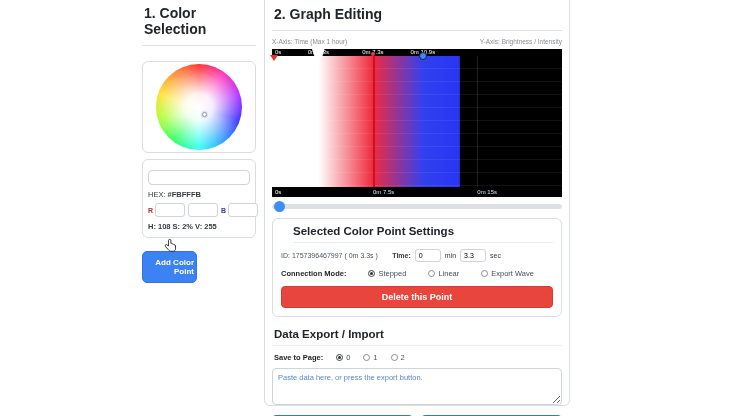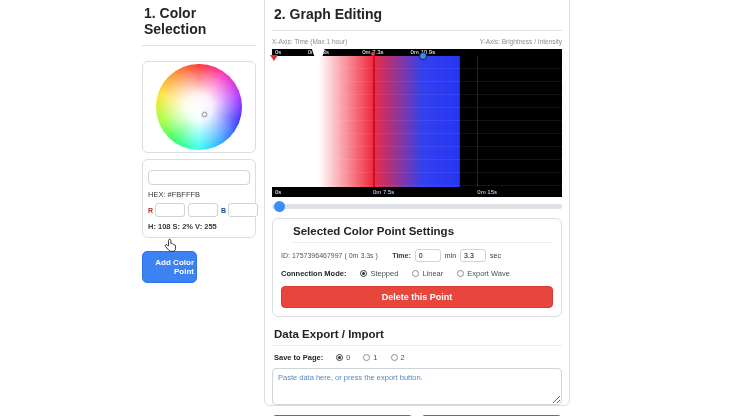--- a/index.html
+++ b/index.html
@@ -15,21 +15,21 @@
   .wheel-card { margin-top:15px; height:92px; display:flex; align-items:center; justify-content:center; }
   .color-wheel { position:relative; width:86px; height:86px; border-radius:50%;
      background:
        radial-gradient(circle at 50% 50%, #ffffff 0%, rgba(255,255,255,0.92) 22%, rgba(255,255,255,0) 72%),
        conic-gradient(from 0deg, #ff2d2d, #ff2db8, #b32dff, #3a2dff, #2d9bff, #2dfff4, #2dff62, #a6ff2d, #ffe22d, #ff8c2d, #ff2d2d); }
   .wheel-dot { position:absolute; left:54%; top:56%; width:5px; height:5px; border-radius:50%;
      background:#fff; border:1px solid #9aa0a6; box-shadow:0 0 2px rgba(0,0,0,.4); }
   .inputs-card { margin-top:6px; padding:6px 5px 6px 5px; }
   .hex-entry { width:100%; height:15px; border:1px solid #ced4da; border-radius:4px; font-size:8px; padding:0 3px; }
   .hex-line { margin-top:5px; font-size:7.5px; color:#343a40; }
-  .hex-line b { font-weight:400; }
+  .hex-line b { font-weight:700; }
   .rgb-row { display:flex; margin-top:4px; gap:3px; align-items:center; }
   .rgb-group { display:flex; align-items:center; gap:2px; }
   .rgb-label { font-size:7px; font-weight:700; }
   .r-label { color:#a33; } .g-label { color:#274; } .b-label { color:#249; }
   .rgb-input { width:22px; height:14px; border:1px solid #ced4da; border-radius:3px; font-size:7.5px; padding:0 14px; }
   .hsv-line { margin-top:5px; font-size:7.5px; font-weight:700; color:#343a40; }
   .left-buttons { margin-top:13px; display:flex; gap:8px; align-items:center; }
   .btn-blue { background:#3d82f2; border:1px solid #2f74e8; color:#fff; font-weight:700;
               border-radius:5px; cursor:pointer; font-family:inherit; }
   .add-color-btn { width:55px; font-size:8px; padding:6px 2px; line-height:9px;text-align:right; }
@@ -68,21 +68,21 @@
   .slider-handle { position:absolute; left:2px; top:-3px; width:11px; height:11px; border-radius:50%;
      background:#3f8ef6; cursor:pointer; }
 
   .settings-card { margin-top:9px; padding:6px 8px 8px 8px; }
   .section-title { font-size:11.5px; font-weight:700; padding-bottom:5px; border-bottom:1px solid #e9ecef;margin-left:12px; }
   .id-row { display:flex; align-items:center; margin-top:6px; font-size:7px; color:#4a5561; }
   .id-text { flex:1; }
   .time-group { display:flex; align-items:center; gap:4px; margin-right:52px; color:#343a40; }
   .time-label { font-weight:700; }
   .time-input { width:26px; height:13px; border:1px solid #ced4da; border-radius:3px; font-size:7px; padding:0 3px; }
-  .conn-row { display:flex; align-items:center; margin-top:7px; font-size:7.5px; gap:14px; }
+  .conn-row { display:flex; align-items:center; margin-top:7px; font-size:7.5px; gap:22px; }
   .conn-label { font-weight:700; color:#212529; }
   .radio-opt { display:flex; align-items:center; gap:3px; color:#44515e; cursor:pointer; }
   .radio { width:7px; height:7px; border:1px solid #8a9097; border-radius:50%; display:inline-block; position:relative; }
   .radio.checked { border-color:#3a4149; }
   .radio.checked::after { content:''; position:absolute; left:1px; top:1px; width:3px; height:3px;
      border-radius:50%; background:#2b3138; }
   .btn-danger { display:block; width:100%; margin-top:8px; background:#e8463c; border:1px solid #d63a30;
      color:#fff; font-weight:700; font-size:9px; padding:5px 0; border-radius:4px; cursor:pointer; font-family:inherit; }
 
   .export-section { margin-top:11px; }

